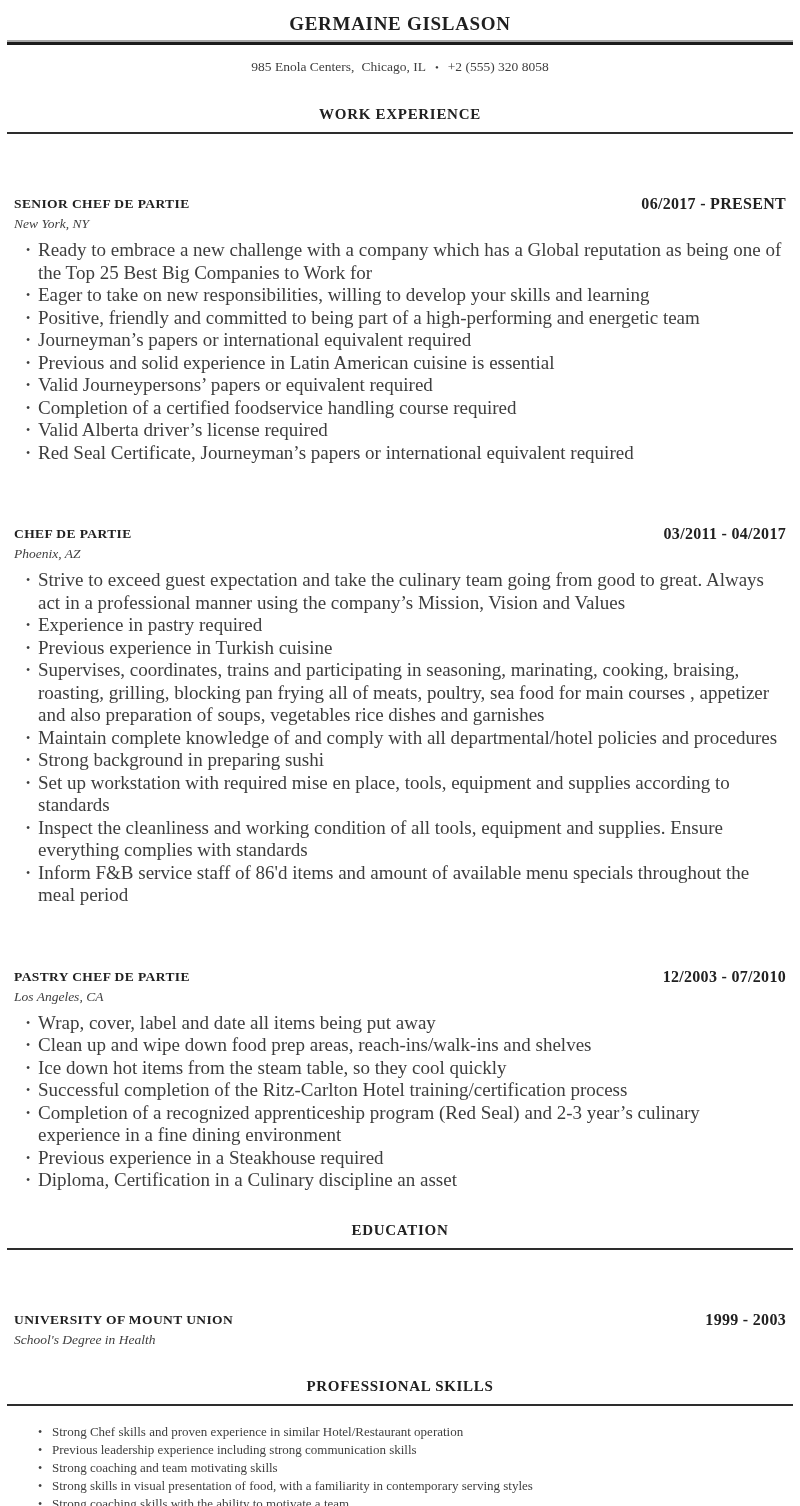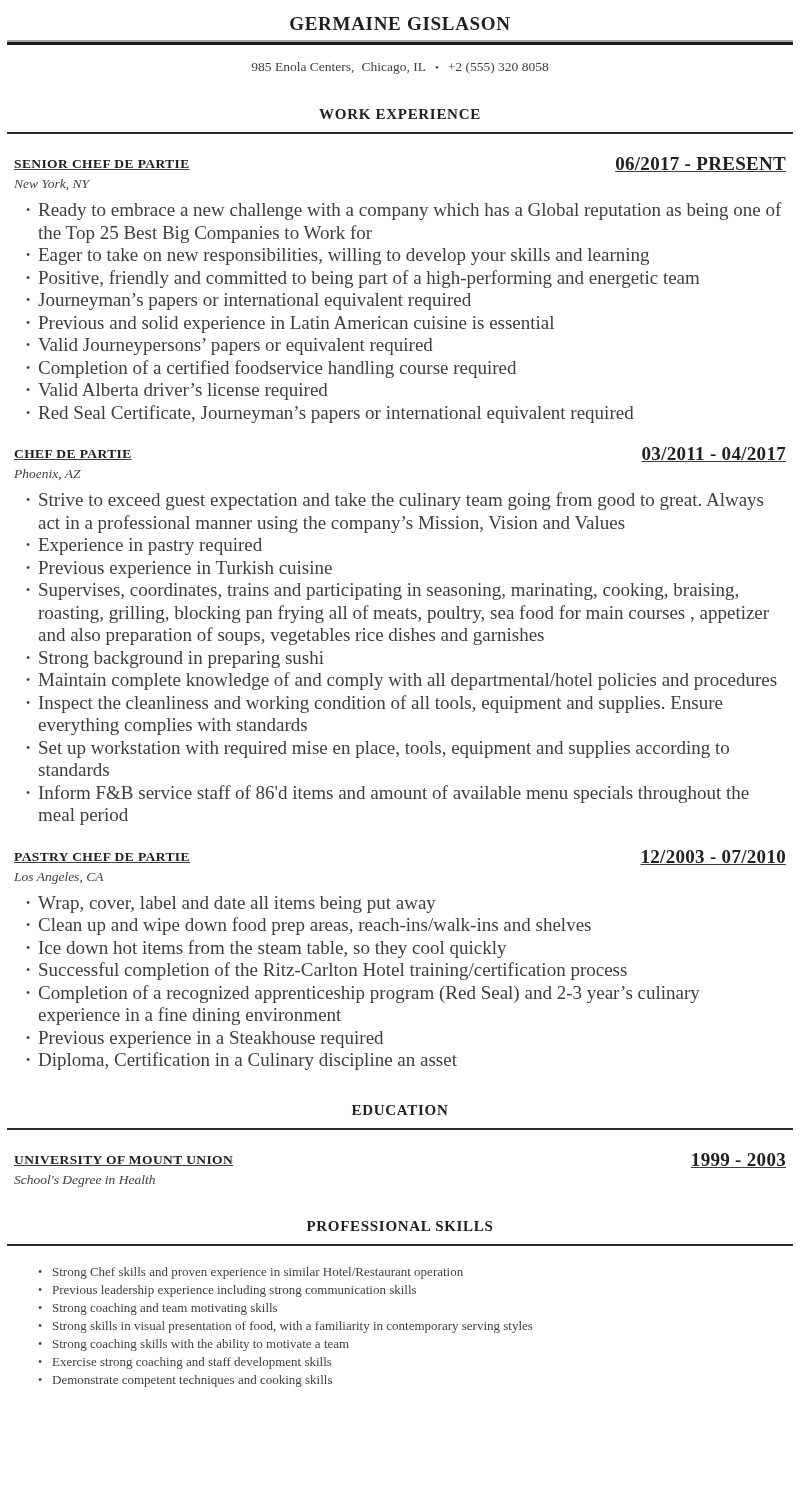--- a/index.html
+++ b/index.html
@@ -53,35 +53,35 @@
     margin: 9px 7px 0;
     border-top: 2px solid #2d2d2d;
   }
 
   
   .job { margin: 21px 14px 0; }
   .entry-head {
     display: flex;
     justify-content: space-between;
     align-items: flex-end;
-    text-decoration: underline;
   }
   .entry-title {
     font-size: 13.5px;
     font-weight: bold;
     letter-spacing: 0.4px;
     color: #212121;
     line-height: 17px;
   }
   .entry-dates {
-    font-size: 19px;
+    font-size: 16px;
     font-weight: bold;
     letter-spacing: 0.3px;
     color: #212121;
     line-height: 17px;
+    margin-top: 40px;
   }
   .entry-sub {
     margin-top: 3px;
     font-style: italic;
     font-size: 13.5px;
     line-height: 17px;
     color: #3e3e3e;
   }
 
   ul.bullets {
@@ -185,27 +185,27 @@
         <ul class="bullets">
 
             <li>Strive to exceed guest expectation and take the culinary team going from good to great. Always act in a professional manner using the company’s Mission, Vision and Values</li>
 
             <li>Experience in pastry required</li>
 
             <li>Previous experience in Turkish cuisine</li>
 
             <li>Supervises, coordinates, trains and participating in seasoning, marinating, cooking, braising, roasting, grilling, blocking pan frying all of meats, poultry, sea food for main courses , appetizer and also preparation of soups, vegetables rice dishes and garnishes</li>
 
+            <li>Maintain complete knowledge of and comply with all departmental/hotel policies and procedures</li>
+
             <li>Strong background in preparing sushi</li>
 
-            <li>Maintain complete knowledge of and comply with all departmental/hotel policies and procedures</li>
+            <li>Set up workstation with required mise en place, tools, equipment and supplies according to standards</li>
 
             <li>Inspect the cleanliness and working condition of all tools, equipment and supplies. Ensure everything complies with standards</li>
-
-            <li>Set up workstation with required mise en place, tools, equipment and supplies according to standards</li>
 
             <li>Inform F&amp;B service staff of 86'd items and amount of available menu specials throughout the meal period</li>
           </ul>
       </section>
 
       <section class="job">
         <div class="entry-head">
           <span class="entry-title">PASTRY CHEF DE PARTIE</span>
           <span class="entry-dates">12/2003 - 07/2010</span>
         </div>

